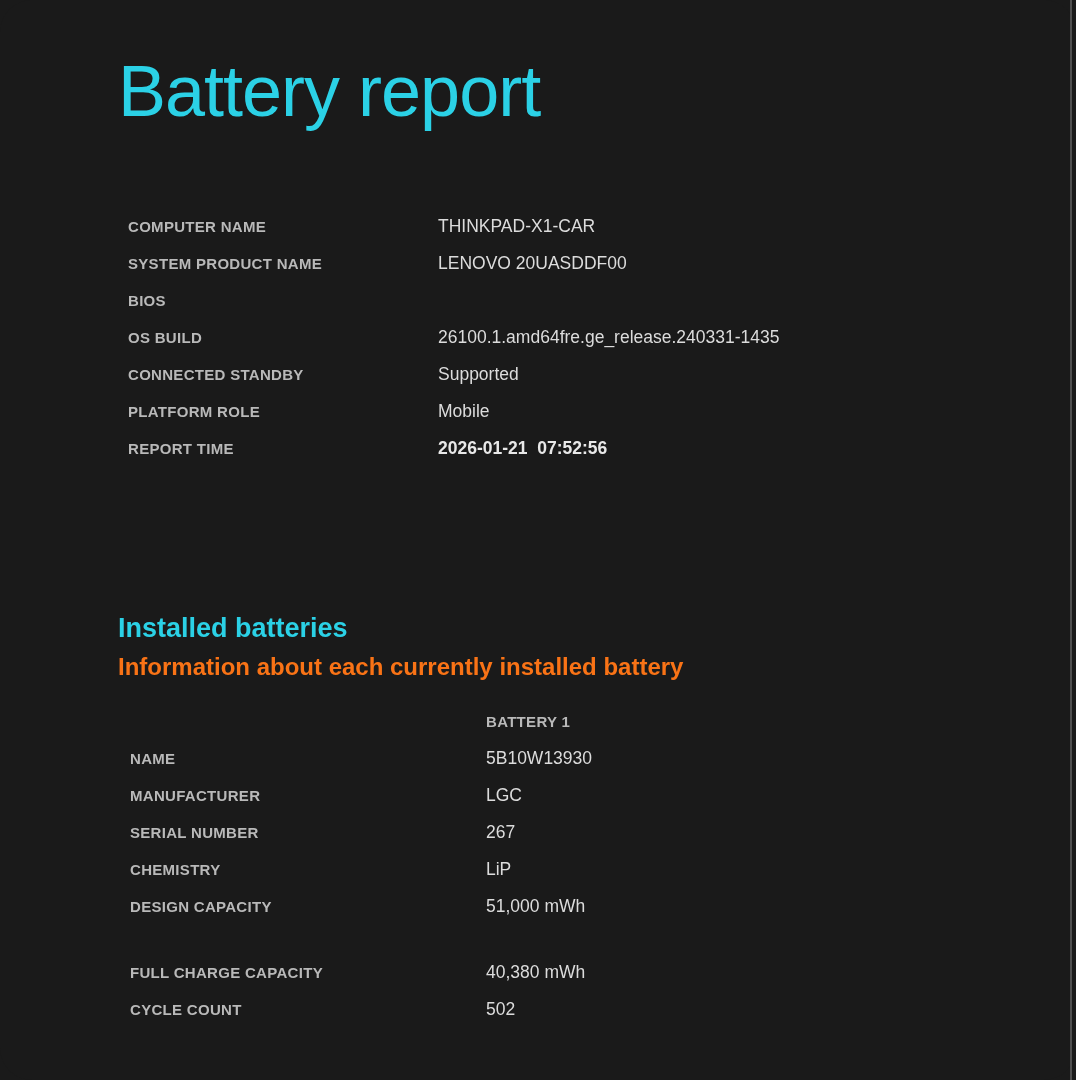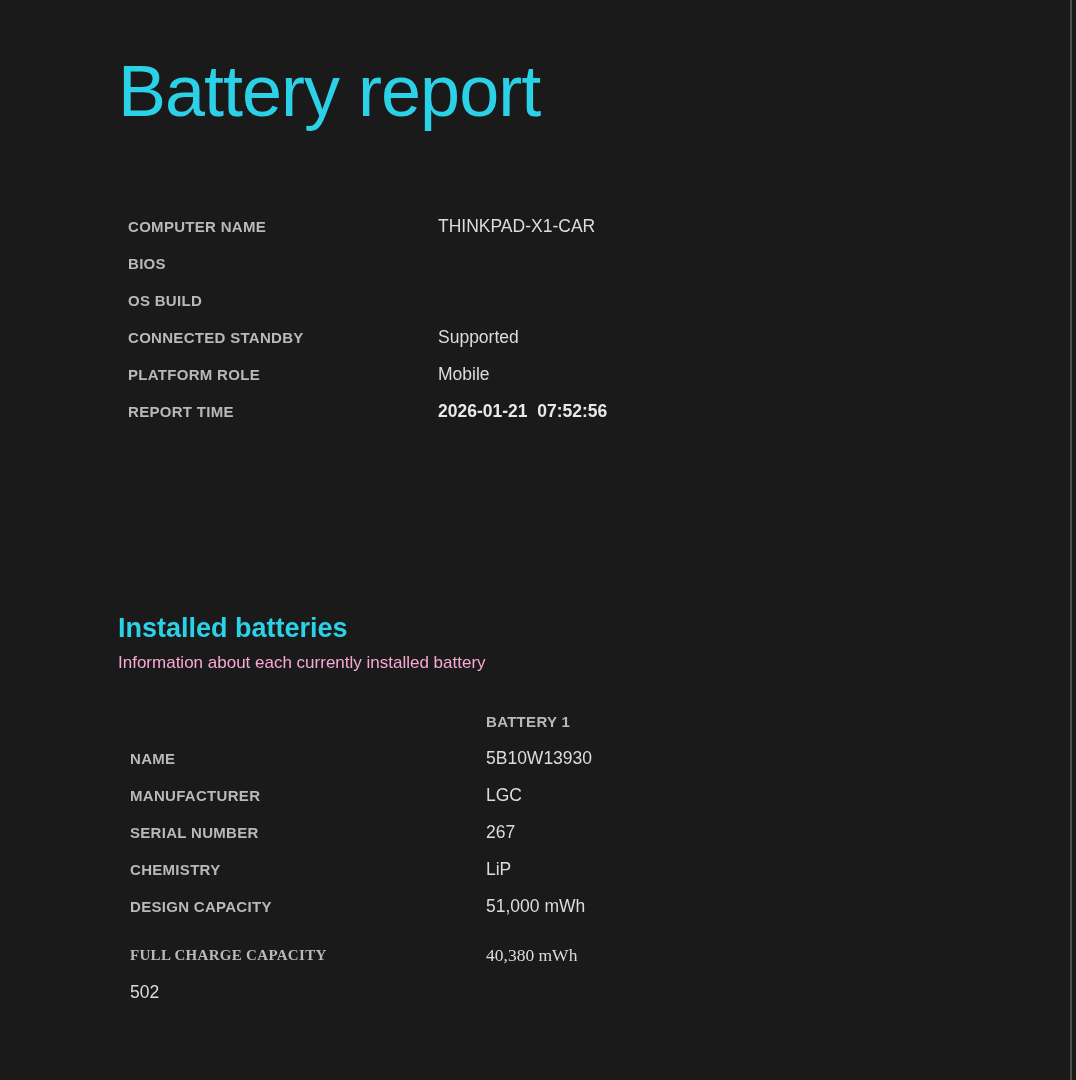--- a/index.html
+++ b/index.html
@@ -30,52 +30,57 @@
 
   .sysinfo { left: 128px; top: 208px; }
   .sysinfo .kv-label { width: 310px; }
 
   .section-heading {
     position: absolute; left: 118px; top: 613px;
     font-size: 27px; font-weight: bold; color: #2bd1e6;
   }
   .section-subtitle {
     position: absolute; left: 118px; top: 653px;
-    font-size: 17px; color: #f9a8d4;
+    font-size: 24px; color: #f97316; font-weight: bold;
   }
 
   .battery-table { left: 130px; top: 703px; }
   .battery-table .kv-label { width: 356px; }
   .battery-table .col-header {
     font-size: 15px; font-weight: bold; color: #b9b9b9; letter-spacing: 0.3px; text-align: right;
   }
-  .battery-table .gap-before { margin-top: 12px; font-family: Liberation Serif, serif; }
+  .battery-table .gap-before { margin-top: 29px; }
 
   .right-edge-line {
     position: absolute; left: 1070px; top: 0; width: 2px; height: 1080px;
     background: #4f4f4f;
   }
 </style>
 </head>
 <body>
 
 <div class="canvas">
 
   <div class="page-title">Battery report</div>
 
   <div class="kv-table sysinfo">
     <div class="kv-row">
       <span class="kv-label">COMPUTER NAME</span>
       <span class="kv-value">THINKPAD-X1-CAR</span>
     </div>
     <div class="kv-row">
+      <span class="kv-label">SYSTEM PRODUCT NAME</span>
+      <span class="kv-value">LENOVO 20UASDDF00</span>
+    </div>
+    <div class="kv-row">
       <span class="kv-label">BIOS</span>
     </div>
     <div class="kv-row">
       <span class="kv-label">OS BUILD</span>
+      <span class="kv-value">26100.1.amd64fre.ge_release.240331-1435</span>
     </div>
     <div class="kv-row">
       <span class="kv-label">CONNECTED STANDBY</span>
       <span class="kv-value">Supported</span>
     </div>
     <div class="kv-row">
       <span class="kv-label">PLATFORM ROLE</span>
       <span class="kv-value">Mobile</span>
     </div>
     <div class="kv-row">
@@ -110,19 +115,20 @@
     </div>
     <div class="kv-row">
       <span class="kv-label">DESIGN CAPACITY</span>
       <span class="kv-value">51,000 mWh</span>
     </div>
     <div class="kv-row gap-before">
       <span class="kv-label">FULL CHARGE CAPACITY</span>
       <span class="kv-value">40,380 mWh</span>
     </div>
     <div class="kv-row">
+      <span class="kv-label">CYCLE COUNT</span>
       <span class="kv-value">502</span>
     </div>
   </div>
 
   <div class="right-edge-line"></div>
 
 </div>
 
 </body></html>

